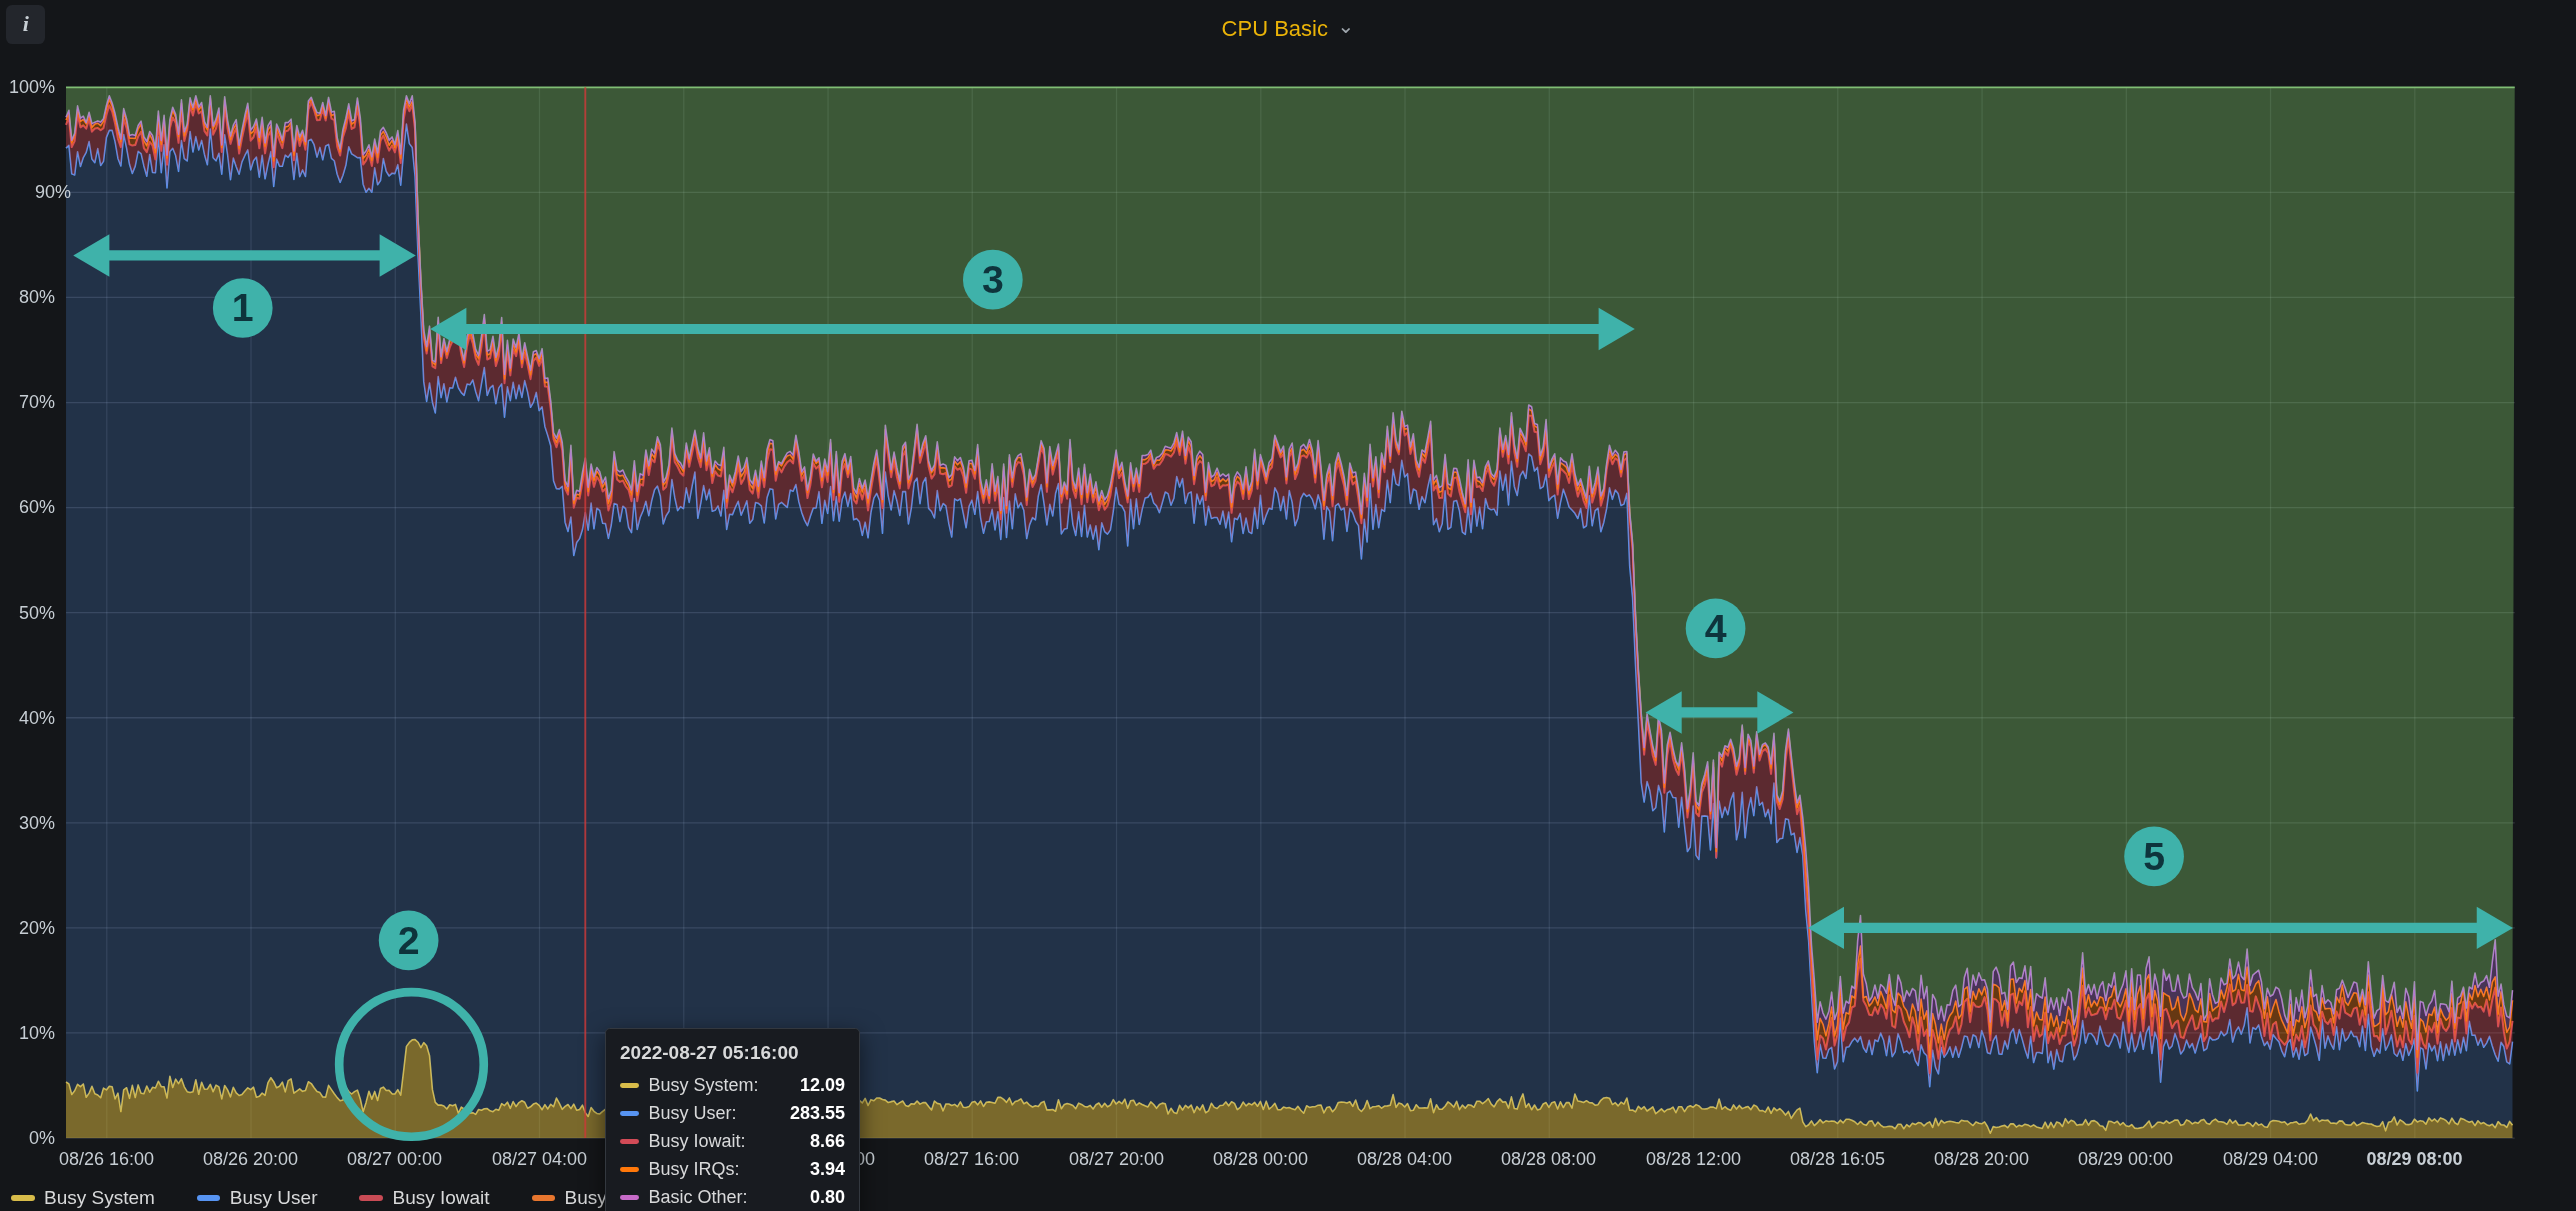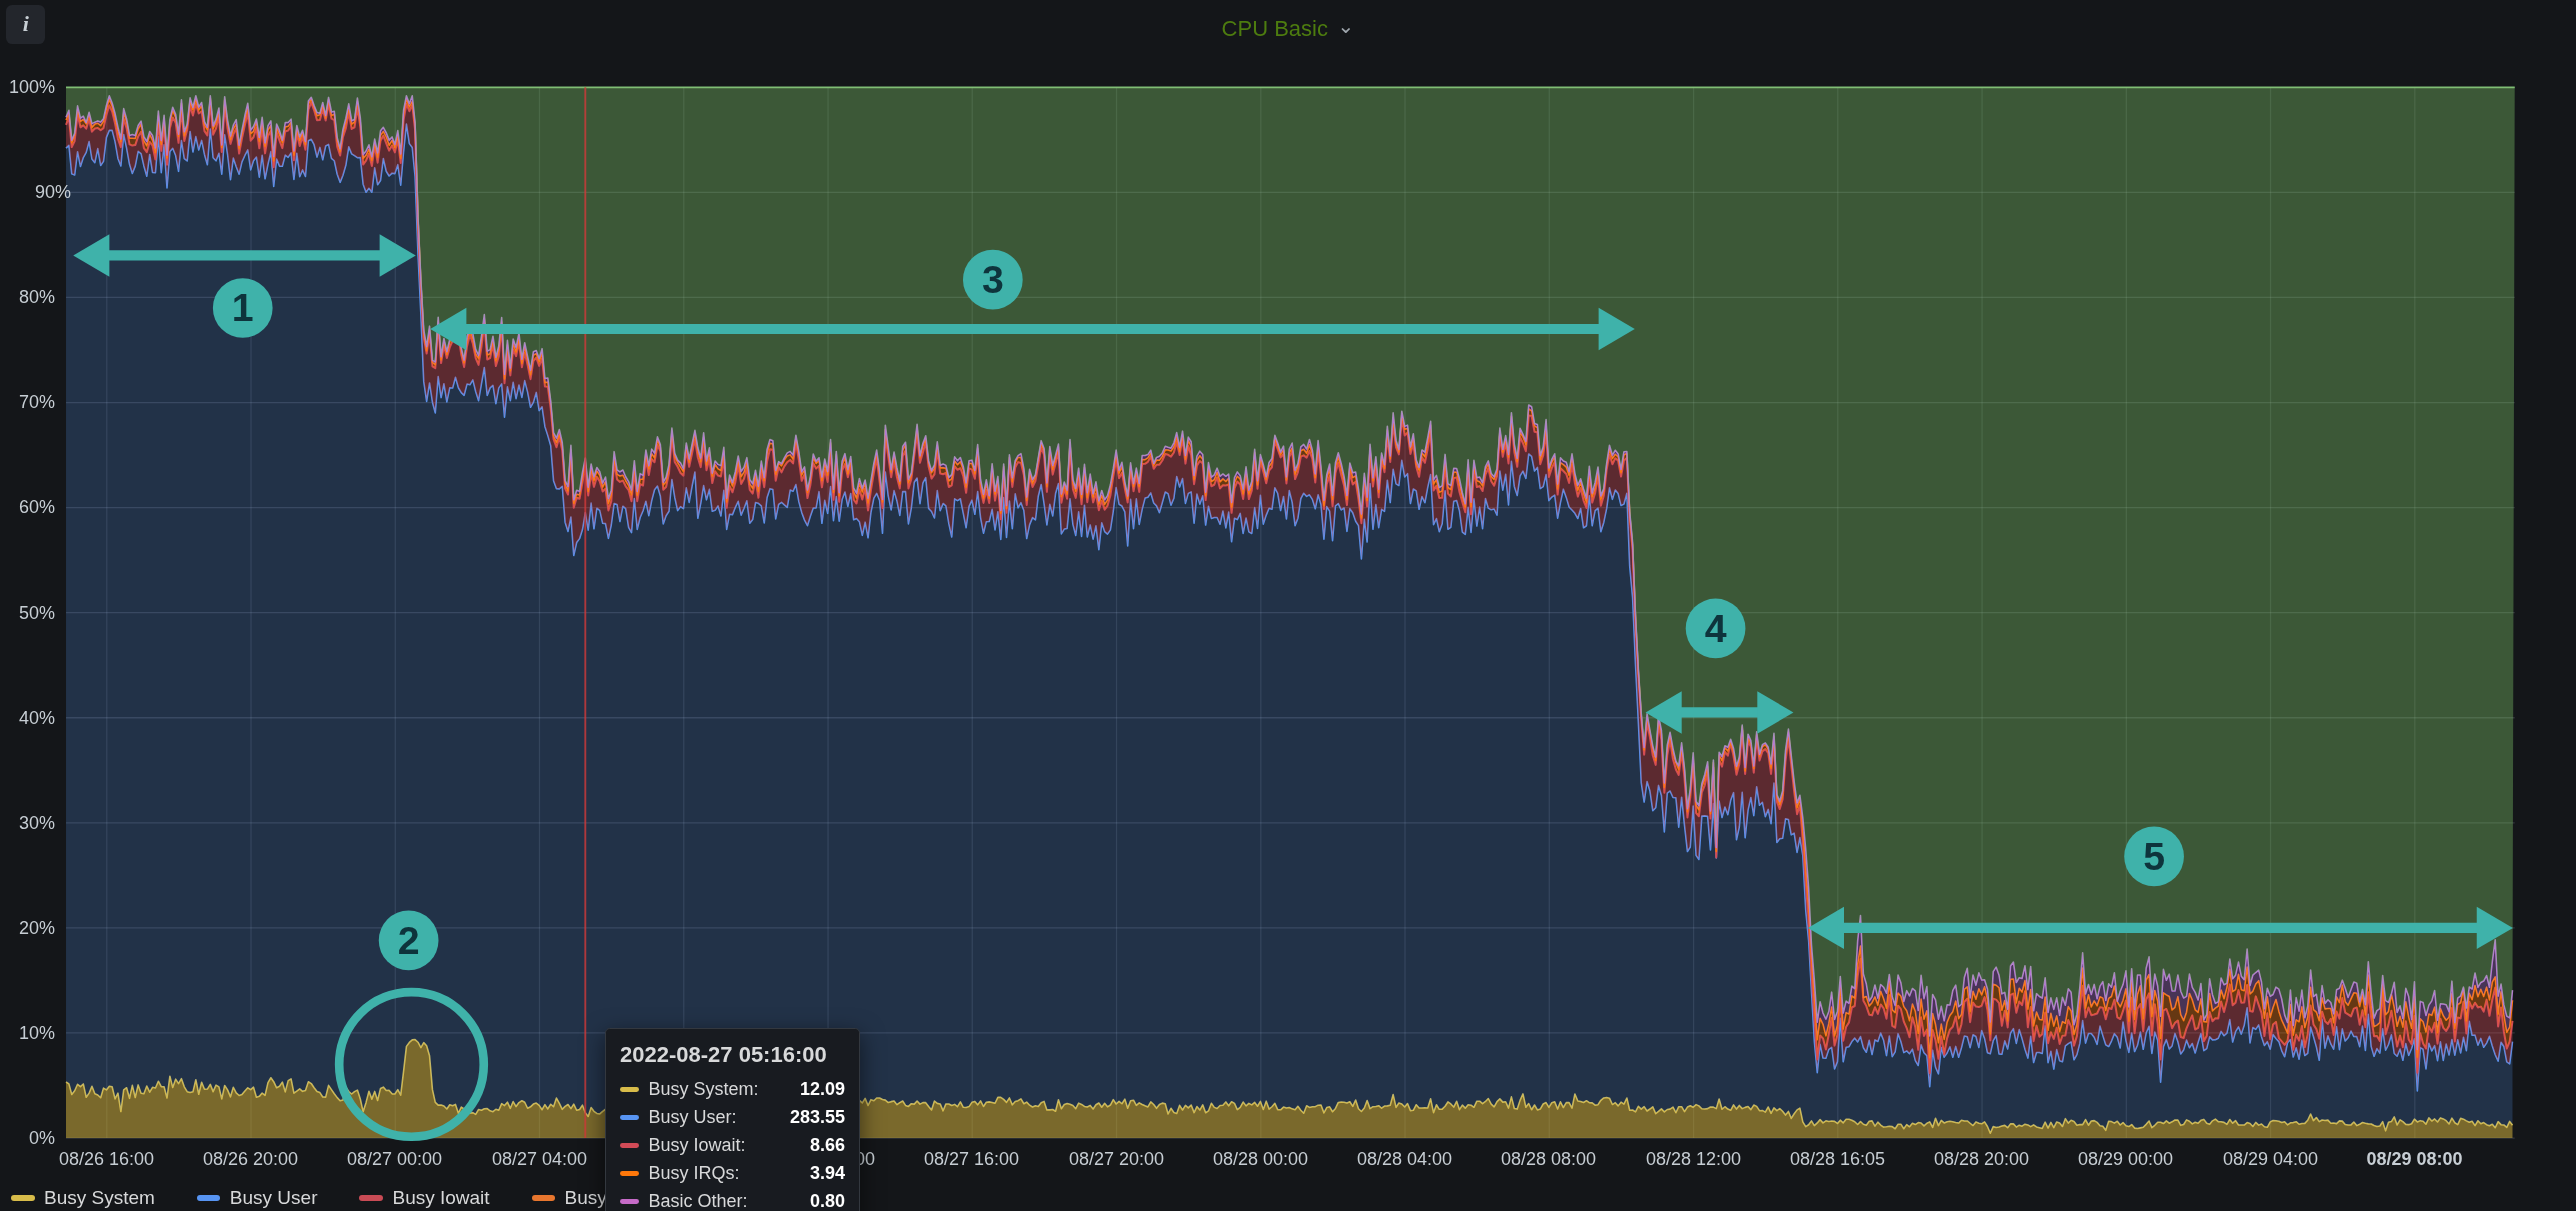--- a/index.html
+++ b/index.html
@@ -10,40 +10,40 @@
   .root{position:absolute;inset:0;}
   .info-corner{
     position:absolute;left:6.3px;top:4.7px;width:39px;height:39px;background:#23262c;
     border-radius:6.3px;display:flex;align-items:center;justify-content:center;z-index:6;
   }
   .info-corner span{font-size:22px;font-weight:bold;color:#c7ced4;font-family:"Liberation Serif",serif;font-style:italic;}
   .panel-title{
     position:absolute;top:15.7px;left:50%;transform:translateX(-50%);
     display:flex;align-items:center;gap:9.4px;z-index:6;cursor:pointer;
   }
-  .panel-title .ttl{font-size:22px;font-weight:500;color:#4d7c0f;}
+  .panel-title .ttl{font-size:22px;font-weight:500;color:#eab308;}
   .panel-title .chev{font-size:20.4px;color:#9fa6ad;margin-top:-4.7px;}
   #chart-svg{position:absolute;left:0;top:0;width:2576px;height:1212px;z-index:1;}
   #y-axis,#x-axis{position:absolute;z-index:2;}
   #y-axis{left:0;top:0;width:63px;height:1212px;}
   .ytick{position:absolute;left:0;width:55px;text-align:right;font-size:18px;color:#c7ced4;line-height:22px;}
   #x-axis{top:1149px;left:0;width:2223px;height:31px;padding-left:48px;}
   .xtick{position:absolute;top:0;width:149px;margin-left:-75px;text-align:center;font-size:18px;color:#c7ced4;}
   #legend{
     position:absolute;left:11px;top:1187px;display:flex;align-items:center;gap:42px;z-index:3;
   }
   .leg-item{display:flex;align-items:center;cursor:pointer;}
   .leg-dash{display:inline-block;width:23.6px;height:6.3px;border-radius:3.1px;margin-right:9.4px;}
   .leg-label{font-size:19px;color:#d8d9da;}
   #tooltip{
     position:absolute;left:605px;top:1028px;width:255px;z-index:10;
     background:#181b20;border:0.8px solid #33383f;border-radius:4.7px;
     box-shadow:0 7.9px 23.6px rgba(0,0,0,0.55);padding:12.6px 14px 11px 14px;box-sizing:border-box;
   }
-  .tt-header{font-size:22px;font-weight:600;color:#d8d9da;margin-bottom:7.9px;}
+  .tt-header{font-size:19px;font-weight:600;color:#d8d9da;margin-bottom:7.9px;}
   .tt-row{display:flex;align-items:center;height:28px;font-size:18px;}
   .tt-dash{display:inline-block;width:19px;height:4.7px;border-radius:2.4px;margin-right:9.4px;flex:none;}
   .tt-label{color:#d8d9da;}
   .tt-value{margin-left:auto;font-weight:700;color:#ffffff;}
 </style>
 </head>
 <body>
 
 <div class="root">
 

